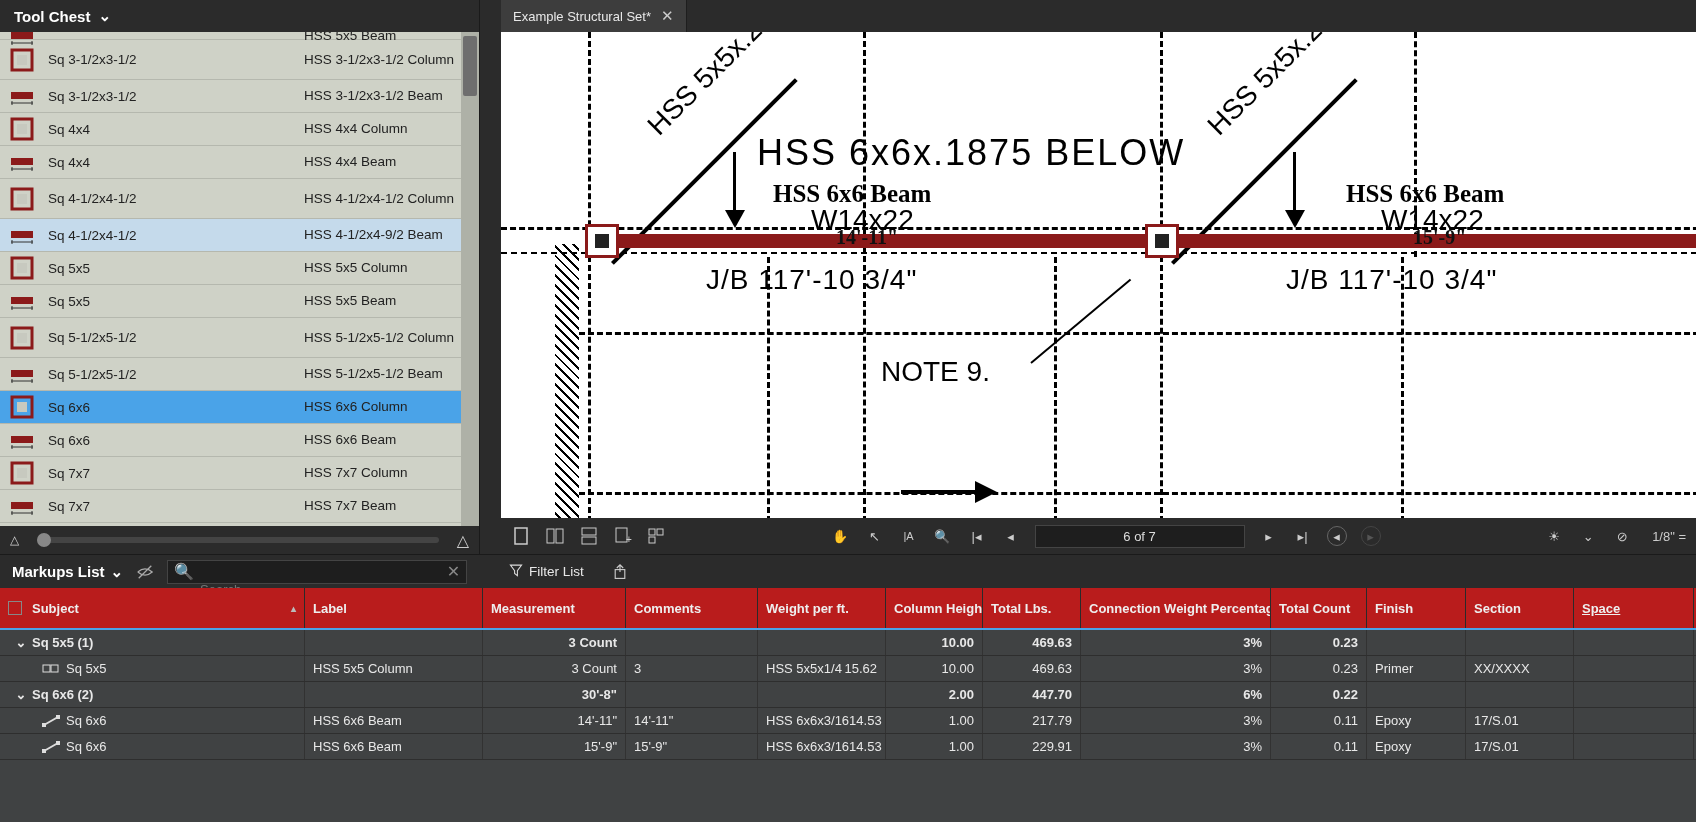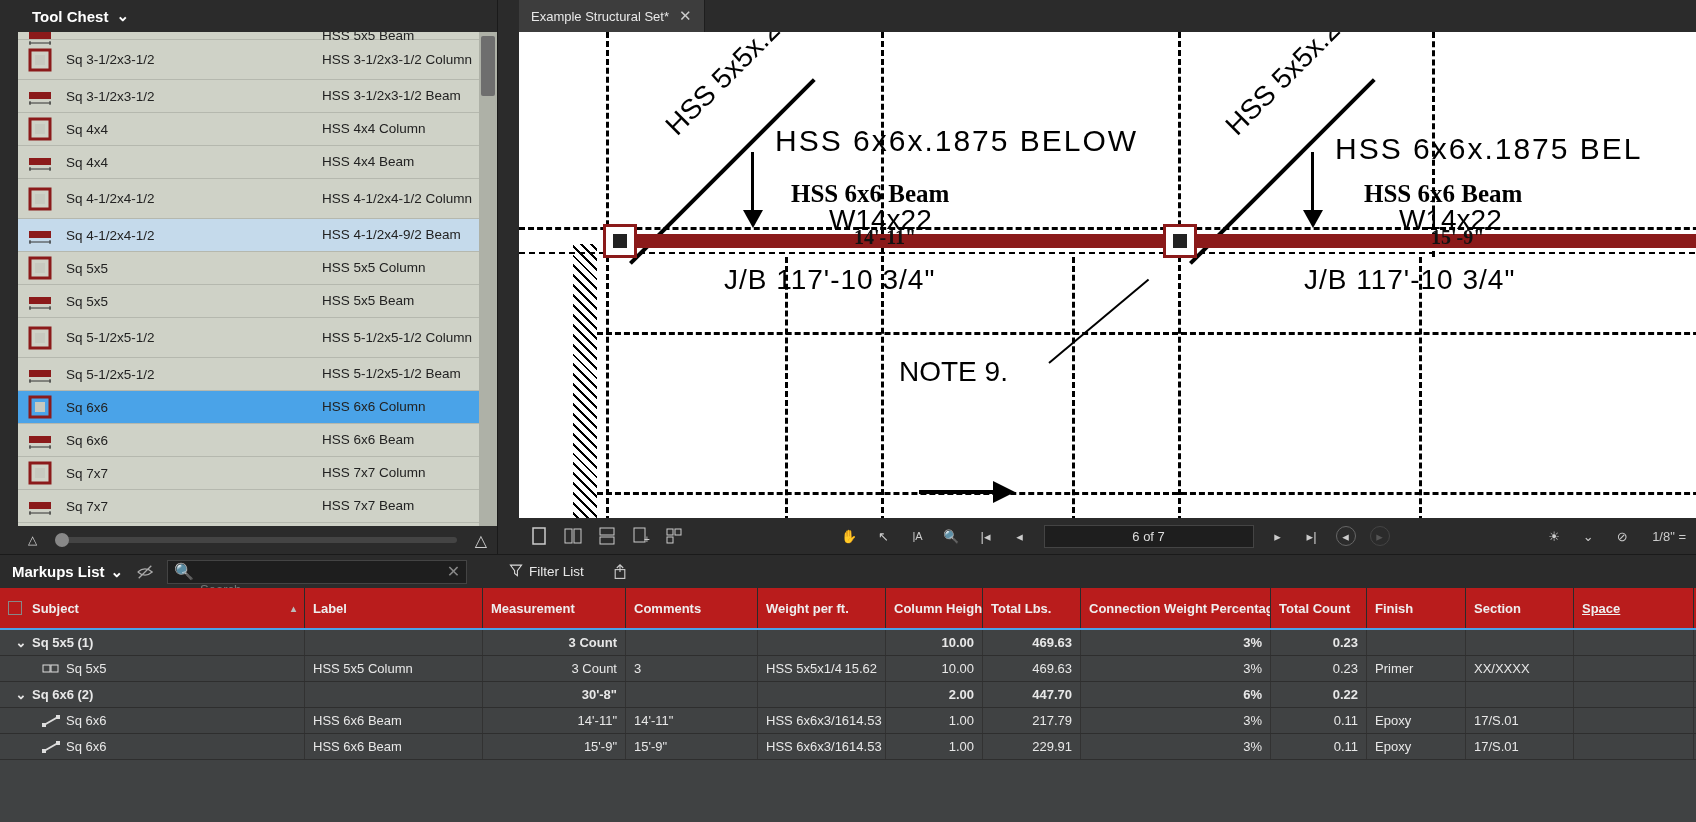--- a/index.html
+++ b/index.html
@@ -1,17 +1,17 @@
 <!DOCTYPE html>
 <html><head>
 <meta charset="utf-8">
 <style>
   * { box-sizing: border-box; margin: 0; padding: 0; font-family: 'Segoe UI', Arial, sans-serif; }
   body { background: #2b2b2b; color: #e0e0e0; width: 1696px; height: 822px; overflow: hidden; display: flex; flex-direction: column; }
-  .top-row { display: flex; height: 554px; padding-left: 18px; }
+  .top-row { display: flex; height: 554px; }
   .tool-chest { width: 480px; background: #cfd2c7; display: flex; flex-direction: column; border-right: 1px solid #1a1a1a; }
   .tc-header { background: #2b2b2b; color: #fff; padding: 6px 14px; font-size: 15px; font-weight: 600; display: flex; align-items: center; gap: 8px; height: 32px; }
   .tc-body { flex: 1; overflow-y: auto; position: relative; }
   .tc-scroll { position: absolute; right: 0; top: 0; width: 18px; height: 100%; background: #aeb1a7; }
   .tc-thumb { position: absolute; right: 2px; top: 4px; width: 14px; height: 60px; background: #6e6e6e; border-radius: 2px; }
   .tc-row { display: flex; align-items: center; height: 33px; border-bottom: 1px solid #b5b8ae; font-size: 13.5px; color: #222; }
   .tc-row.multi { height: 40px; }
   .tc-row.selected { background: #4aa3e8; }
   .tc-row.hover { background: #c5daeb; }
   .tc-icon { width: 44px; display:flex; align-items:center; justify-content:center; }
@@ -300,22 +300,21 @@
       <div class="col-marker" style="left:84px; top:192px;"></div>
       <div class="col-marker" style="left:644px; top:192px;"></div>
 
       <div style="position:absolute; left:232px; top:120px; width:0; height:60px; border-left:3px solid #000;"></div>
       <div style="position:absolute; left:224px; top:178px; border-top:18px solid #000; border-left:10px solid transparent; border-right:10px solid transparent;"></div>
       <div style="position:absolute; left:792px; top:120px; width:0; height:60px; border-left:3px solid #000;"></div>
       <div style="position:absolute; left:784px; top:178px; border-top:18px solid #000; border-left:10px solid transparent; border-right:10px solid transparent;"></div>
 
       <div class="dwg-text" style="left:130px; top:30px; font-size:28px; transform:rotate(-45deg); font-weight:500;">HSS 5x5x.2</div>
       <div class="dwg-text" style="left:690px; top:30px; font-size:28px; transform:rotate(-45deg); font-weight:500;">HSS 5x5x.2</div>
-      <div class="dwg-text" style="left:256px; top:92px; font-size:30px; letter-spacing:2px;">HSS  6x6x.1875  BELOW</div>
-      <div class="dwg-text" style="left:816px; top:100px; font-size:30px; letter-spacing:2px;">HSS  6x6x.1875  BEL</div>
+      <div class="dwg-text" style="left:256px; top:100px; font-size:36px; letter-spacing:2px;">HSS  6x6x.1875  BELOW</div>
       <div class="dwg-text" style="left:272px; top:148px; font-size:25px; font-weight:700; font-family:'Times New Roman',serif;">HSS  6x6 Beam</div>
       <div class="dwg-text" style="left:845px; top:148px; font-size:25px; font-weight:700; font-family:'Times New Roman',serif;">HSS  6x6 Beam</div>
       <div class="dwg-text" style="left:310px; top:172px; font-size:28px;">W14x22</div>
       <div class="dwg-text" style="left:880px; top:172px; font-size:28px;">W14x22</div>
       <div class="dwg-text" style="left:335px; top:194px; font-size:20px; font-weight:700; color:#111; font-family:'Times New Roman',serif;">14'-11"</div>
       <div class="dwg-text" style="left:912px; top:194px; font-size:20px; font-weight:700; color:#111; font-family:'Times New Roman',serif;">15'-9"</div>
       <div class="dwg-text" style="left:205px; top:232px; font-size:28px; letter-spacing:1px;">J/B  117'-10 3/4"</div>
       <div class="dwg-text" style="left:785px; top:232px; font-size:28px; letter-spacing:1px;">J/B  117'-10 3/4"</div>
       <div class="dwg-text" style="left:380px; top:324px; font-size:28px;">NOTE 9.</div>
     </div>

